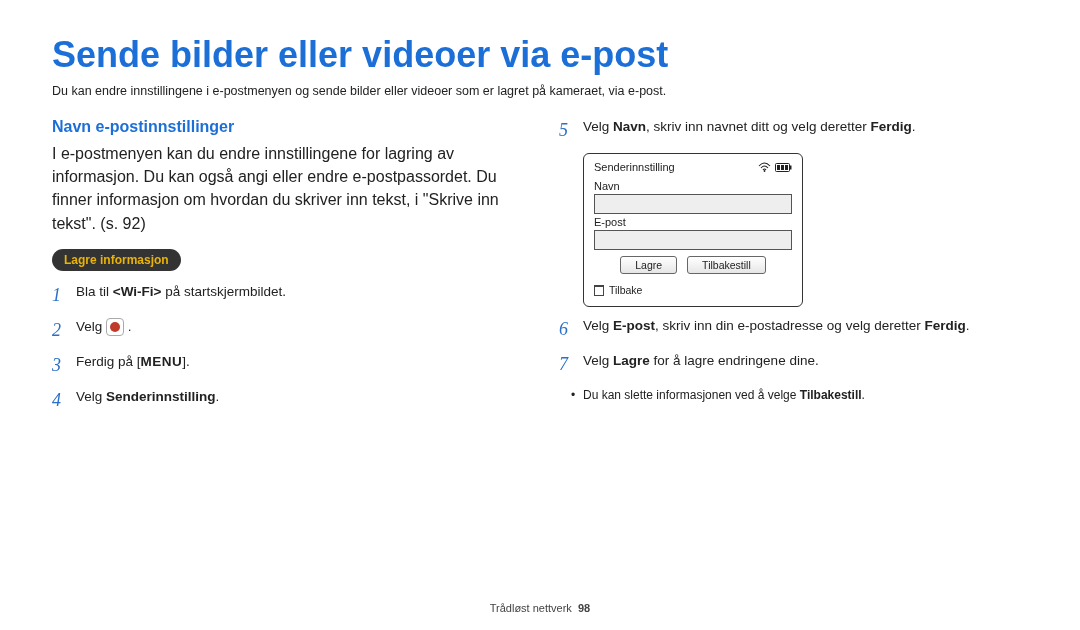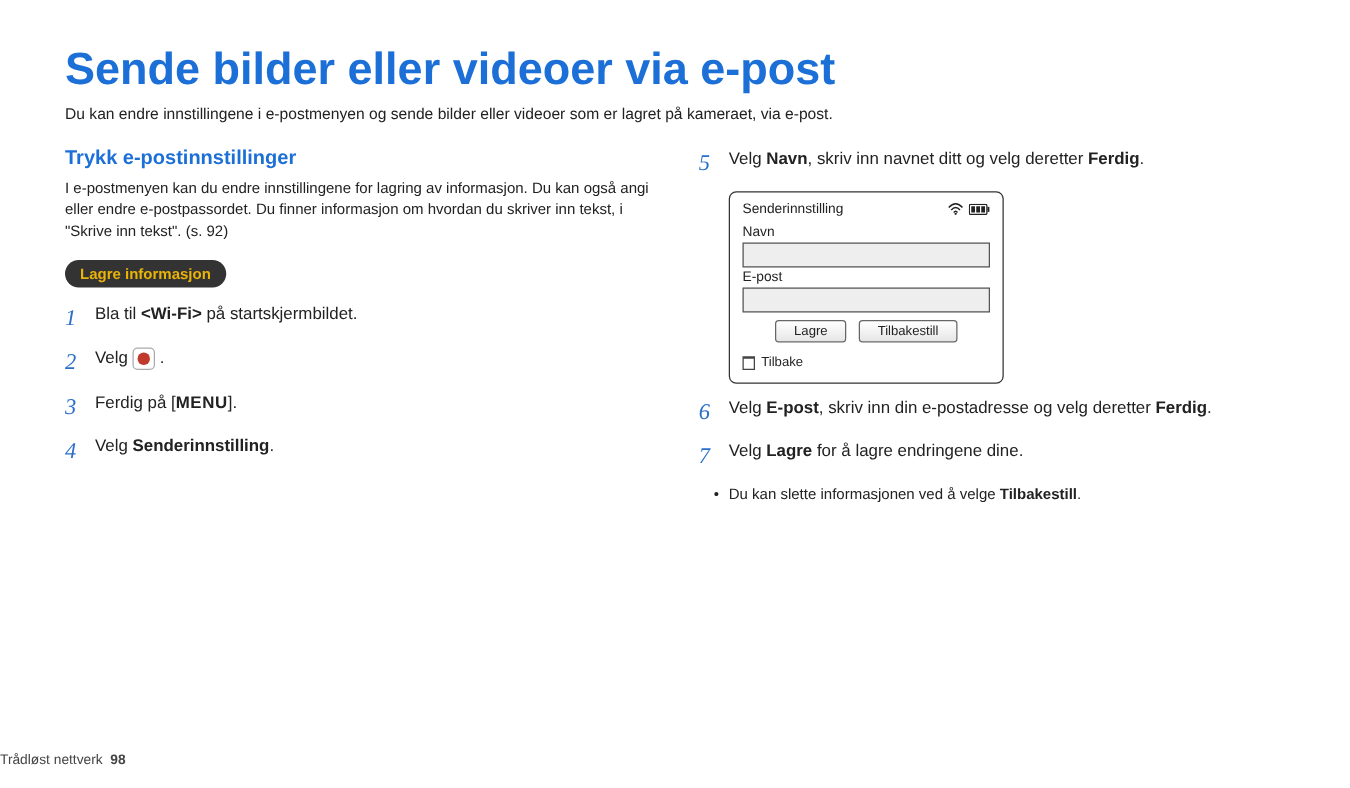--- a/index.html
+++ b/index.html
@@ -3,21 +3,21 @@
 <meta charset="utf-8">
 <style>
   * { box-sizing: border-box; margin: 0; padding: 0; }
   html, body { width: 1080px; height: 630px; background: #fff; font-family: Arial, Helvetica, sans-serif; color: #222; }
   .page { padding: 34px 52px 0 52px; position: relative; height: 100%; }
   .page-title { color: #1b6fd6; font-size: 36px; font-weight: bold; margin-bottom: 8px; }
   .intro { font-size: 12.5px; margin-bottom: 20px; }
   .columns { display: flex; gap: 38px; }
   .col { flex: 1; }
   .sub-heading { color: #1b6fd6; font-size: 16px; font-weight: bold; margin-bottom: 6px; }
-  .sub-desc { font-size: 12px; line-height: 1.45; margin-bottom: 14px; }
+  .sub-desc { font-size: 16px; line-height: 1.45; margin-bottom: 14px; }
   .pill { display: inline-block; background: #333; color: #eab308; font-size: 12px; font-weight: bold; padding: 4px 12px; border-radius: 12px; margin-bottom: 12px; }
   ol.steps { list-style: none; counter-reset: step; }
   ol.steps > li { display: flex; align-items: flex-start; gap: 8px; margin-bottom: 10px; font-size: 13.5px; line-height: 1.4; }
   ol.steps > li .num { font-style: italic; color: #2a6fc9; font-family: Georgia, 'Times New Roman', serif; font-size: 18px; font-weight: 400; min-width: 16px; }
   .bold { font-weight: bold; }
   .icon-email { display: inline-flex; align-items: center; justify-content: center; width: 18px; height: 18px; border: 1px solid #aaa; border-radius: 4px; background: #fff; vertical-align: middle; }
   .icon-email span { display: block; width: 10px; height: 10px; border-radius: 50%; background: #c0392b; }
   .menu-txt { font-family: Arial, sans-serif; font-weight: bold; letter-spacing: 0.5px; }
   .ui-box { border: 1px solid #333; border-radius: 6px; width: 220px; padding: 6px 10px 10px 10px; margin: 4px 0 2px 24px; background: #fff; }
   .ui-box-header { display: flex; justify-content: space-between; align-items: center; font-size: 11px; padding: 1px 0 5px 0; }
@@ -26,33 +26,33 @@
   .wifi-icon svg, .batt-icon svg { display: block; }
   .ui-label { font-size: 11px; margin: 2px 0 0 0; }
   .ui-input { width: 100%; height: 20px; border: 1px solid #555; background: #eee; margin: 2px 0 2px 0; }
   .ui-btn-row { display: flex; gap: 10px; justify-content: center; margin-top: 6px; }
   .ui-btn { font-size: 10.5px; border: 1px solid #666; border-radius: 3px; padding: 2px 14px; background: linear-gradient(#fff,#e6e6e6); }
   .ui-back-row { display: flex; align-items: flex-end; gap: 5px; font-size: 10.5px; margin-top: 6px; padding-top: 4px; }
   .trash-icon { width: 10px; height: 11px; border: 1px solid #444; border-top-width: 2px; display: inline-block; }
   .bullet { list-style: none; padding-left: 24px; }
   .bullet li { font-size: 12px; position: relative; }
   .bullet li::before { content: "•"; position: absolute; left: -12px; }
-  .footer { position: absolute; bottom: 16px; left: 0; right: 0; text-align: left; font-size: 11px; color: #444; }
+  .footer { position: absolute; bottom: 16px; left: 0; right: 0; text-align: center; font-size: 11px; color: #444; }
 </style>
 </head>
 <body>
 
 <div class="page">
   <h1 class="page-title">Sende bilder eller videoer via e-post</h1>
   <p class="intro">Du kan endre innstillingene i e-postmenyen og sende bilder eller videoer som er lagret på kameraet, via e-post.</p>
 
   <div class="columns">
 
     <div class="col">
-      <h2 class="sub-heading">Trykk e-postinnstillinger</h2>
+      <h2 class="sub-heading">Navn e-postinnstillinger</h2>
       <p class="sub-desc">I e-postmenyen kan du endre innstillingene for lagring av informasjon. Du kan også angi eller endre e-postpassordet. Du finner informasjon om hvordan du skriver inn tekst, i "Skrive inn tekst". (s. 92)</p>
       <span class="pill">Lagre informasjon</span>
 
       <ol class="steps">
         <li>
           <span class="num">1</span>
           <span>
             <span>Bla til </span><span class="bold">&lt;Wi-Fi&gt;</span><span> på startskjermbildet.</span>
           </span>
         </li>

